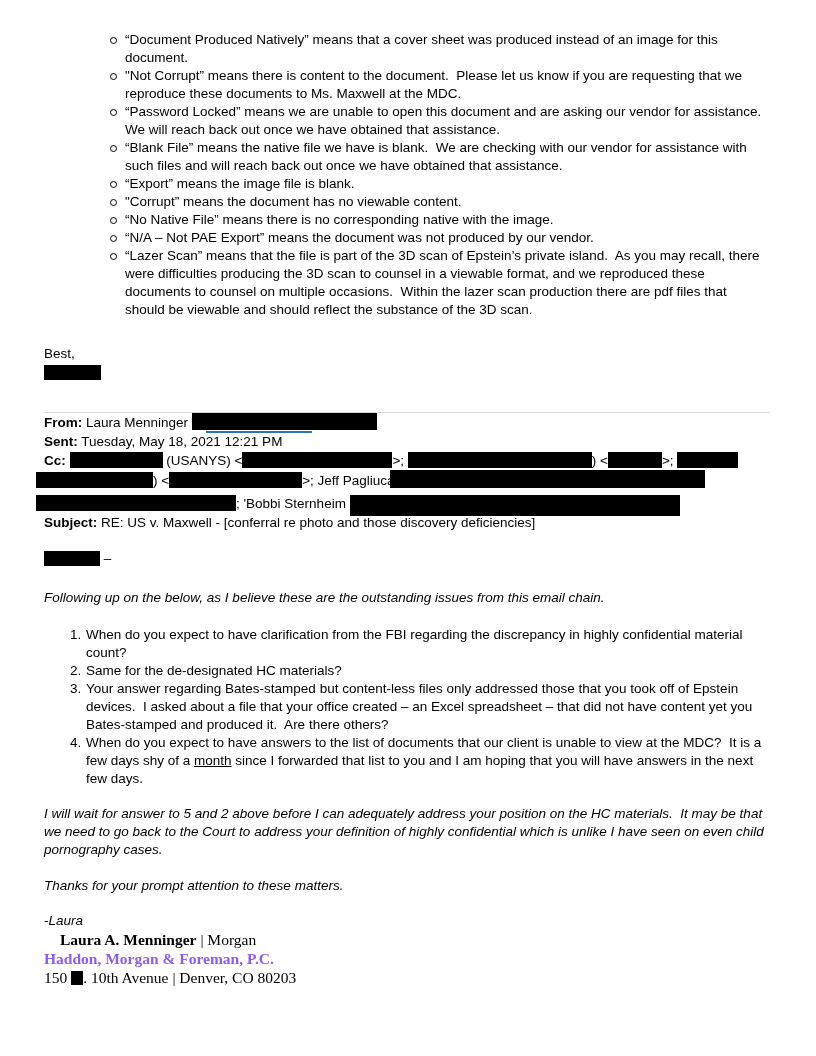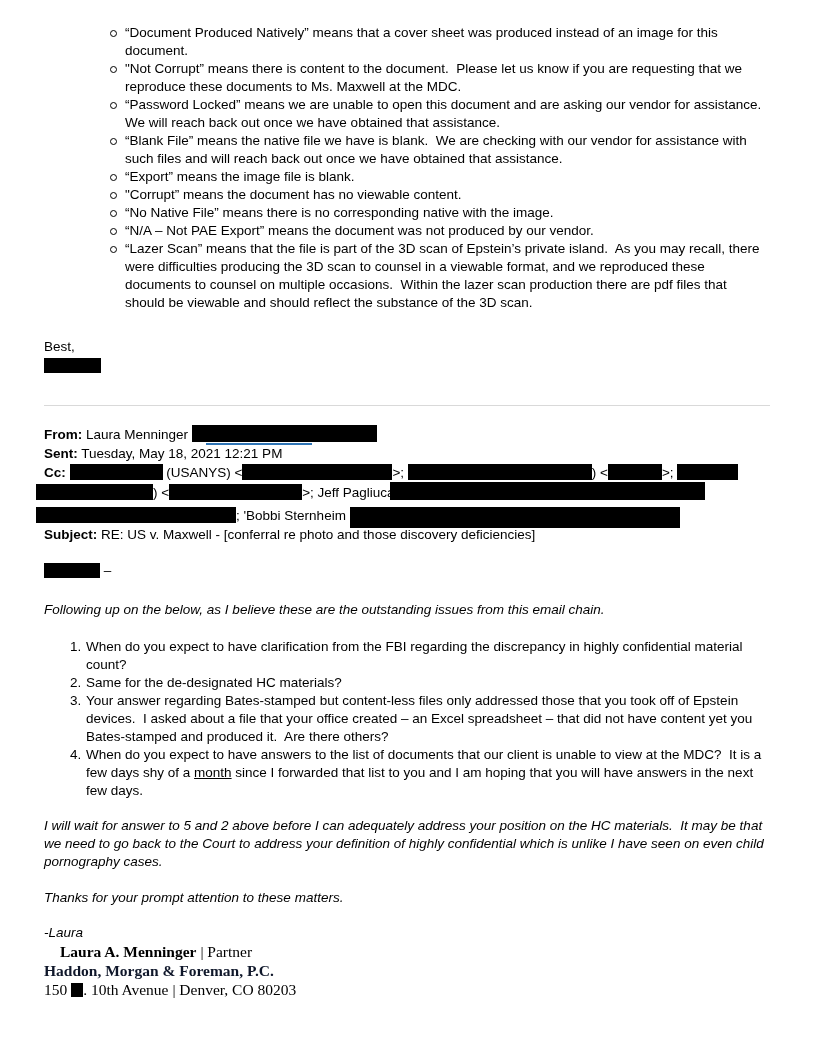--- a/index.html
+++ b/index.html
@@ -6,21 +6,21 @@
   html, body { margin: 0; padding: 0; background: #ffffff; }
   .page {
     position: relative;
     width: 816px; height: 1056px;
     margin: 0 auto;
     background: #fff;
     font-family: "Liberation Sans", sans-serif;
     font-size: 13.5px;
     line-height: 18px;
     color: #000;
-    padding: 24px 46px 0 44px;
+    padding: 31px 46px 0 44px;
     overflow: hidden;
   }
   .pre { white-space: pre-wrap; }
 
   
   ul.defs { margin: 0 0 0 64px; padding: 0 0 0 17px; list-style: none; }
   ul.defs li { position: relative; white-space: pre-wrap; }
   ul.defs li::before {
     content: ""; position: absolute; left: -15px; top: 5.5px;
     width: 5px; height: 5px; border: 1.4px solid #000; border-radius: 50%;
@@ -37,41 +37,41 @@
     content: ""; position: absolute; left: 14px; bottom: -3px;
     width: 106px; height: 2px; background: #2e74b5;
   }
   .rd.overlap { position: relative; top: 5px; height: 21px; z-index: 2; vertical-align: text-bottom; }
 
   .best { margin-top: 26px; }
   .best-bar { margin-top: 2px; width: 57px; height: 15px; }
 
   .sep { border: 0; border-top: 1px solid #d9d9d9; margin: 32px 0 0 0; }
 
-  .hdr { margin-top: 19px; }
+  .hdr { margin-top: 0; }
   .hdr .line { white-space: pre-wrap; line-height: 19px; }
   .b { font-weight: bold; }
 
   .salutation { margin-top: 18px; white-space: pre-wrap; }
   .salutation .rd { width: 56px; height: 15px; }
 
   p { margin: 0; white-space: pre-wrap; font-style: italic; }
   .intro { margin-top: 21px; }
 
   ol.questions { margin: 19px 0 0 0; padding: 0 0 0 41px; }
   ol.questions li { white-space: pre-wrap; padding-left: 1px; }
   .u { text-decoration: underline; }
 
   .wait { margin-top: 17px; }
   .thanks { margin-top: 18px; }
   .signoff { margin-top: 17px; }
 
   .sig { font-family: "Liberation Serif", serif; font-size: 15.5px; line-height: 19px; }
   .sig-name { font-weight: bold; margin-left: 16px; }
-  .sig-firm { font-weight: bold; color: #0f172a; }
+  .sig-firm { font-weight: bold; color: #8b5cf6; }
   .sig .rd { width: 12px; height: 14px; vertical-align: -2px; }
 </style>
 </head>
 <body>
 
 <div class="page">
 
   <ul class="defs">
     <li>“Document Produced Natively” means that a cover sheet was produced instead of an image for this document.</li>
     <li>"Not Corrupt” means there is content to the document.  Please let us know if you are requesting that we reproduce these documents to Ms. Maxwell at the MDC.</li>
@@ -109,18 +109,18 @@
     <li><span>When do you expect to have answers to the list of documents that our client is unable to view at the MDC?  It is a few days shy of a </span><span class="u">month</span><span> since I forwarded that list to you and I am hoping that you will have answers in the next few days.</span></li>
   </ol>
 
   <p class="wait">I will wait for answer to 5 and 2 above before I can adequately address your position on the HC materials.  It may be that we need to go back to the Court to address your definition of highly confidential which is unlike I have seen on even child pornography cases.</p>
 
   <p class="thanks">Thanks for your prompt attention to these matters.</p>
 
   <p class="signoff">-Laura</p>
 
   <div class="sig">
-    <div><span class="sig-name">Laura A. Menninger</span><span> | Partner</span></div>
+    <div><span class="sig-name">Laura A. Menninger</span><span> | Morgan</span></div>
     <div class="sig-firm">Haddon, Morgan &amp; Foreman, P.C.</div>
     <div class="pre"><span>150 </span><span class="rd"></span><span>. 10th Avenue | Denver, CO 80203</span></div>
   </div>
 
 </div>
 
 </body></html>

